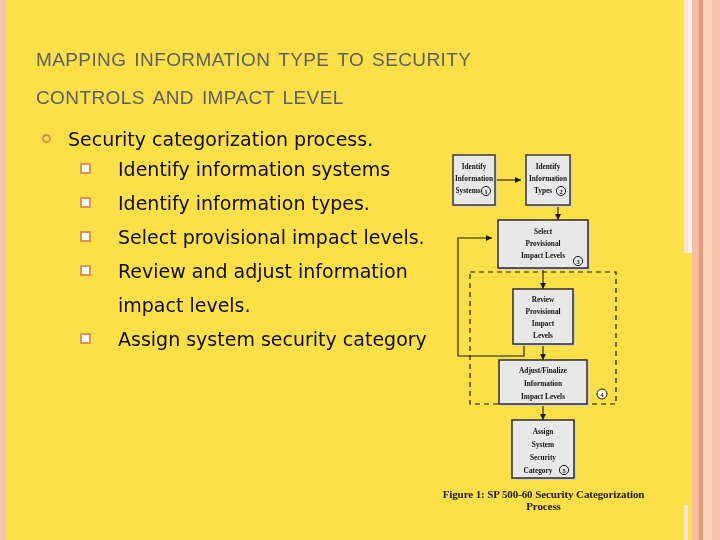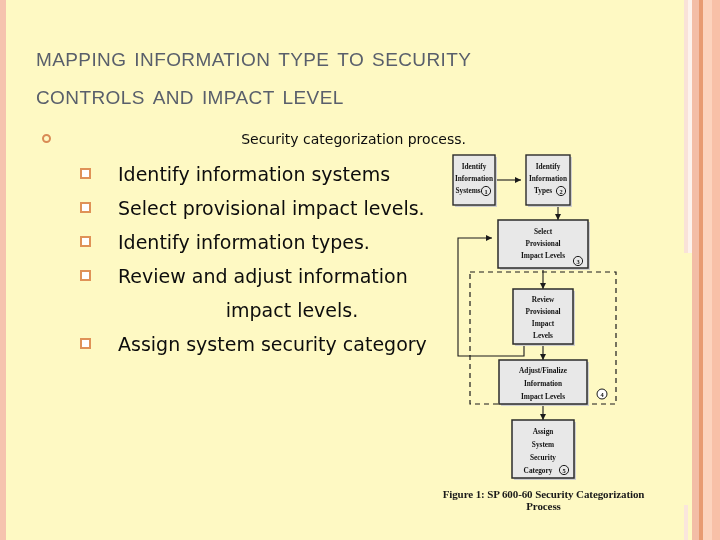--- a/index.html
+++ b/index.html
@@ -10,21 +10,21 @@
   body {
     width: 720px;
     height: 540px;
     overflow: hidden;
     font-family: "DejaVu Sans", sans-serif;
   }
   #slide {
     position: relative;
     width: 720px;
     height: 540px;
-    background: #fef9c3;
+    background: #fde047;
   }
   .left-bar {
     left: 4px;
     top: 0;
     width: 6px;
     height: 540px;
     background: #f6c3ae;
   }
   .r-bar { position: absolute; }
   .rb1 { left: 684px; top: 0;   width: 4px;  height: 253px; background: #f9e2d8; }
@@ -57,25 +57,23 @@
   #body-area {
     position: absolute;
     left: 36px;
     top: 126px;
     width: 430px;
   }
   .lvl1 {
     position: relative;
     padding-left: 32px;
     font-family: "DejaVu Sans", sans-serif;
-    font-size: 14px;
+    font-size: 19px;
     color: #0d0d0d;
     line-height: 26px;
-    margin-bottom: 5px;
-    text-align: right;
   }
   .lvl1 .bullet-ring {
     position: absolute;
     left: 6px;
     top: 8px;
     width: 9px;
     height: 9px;
     border: 2px solid #d98b55;
     border-radius: 50%;
     box-sizing: border-box;
@@ -93,21 +91,21 @@
   .lvl2 .bullet-square {
     position: absolute;
     left: 44px;
     top: 11px;
     width: 11px;
     height: 11px;
     border: 2px solid #df9257;
     box-sizing: border-box;
     background: #ffffff;
   }
-  .lvl2.cont { padding-left: 82px; text-align: center; }
+  .lvl2.cont { padding-left: 82px; }
 
   
   #figure {
     position: absolute;
     left: 436px;
     top: 148px;
     width: 215px;
     height: 360px;
   }
   #fig-svg { display: block; }
@@ -162,25 +160,25 @@
       <span>Security categorization process.</span>
     </div>
 
     <ul class="lvl2-list">
       <li class="lvl2">
         <span class="bullet-square"></span>
         <span>Identify information systems</span>
       </li>
       <li class="lvl2">
         <span class="bullet-square"></span>
+        <span>Identify information types.</span>
+      </li>
+      <li class="lvl2">
+        <span class="bullet-square"></span>
         <span>Select provisional impact levels.</span>
-      </li>
-      <li class="lvl2">
-        <span class="bullet-square"></span>
-        <span>Identify information types.</span>
       </li>
       <li class="lvl2">
         <span class="bullet-square"></span>
         <span>Review and adjust information</span>
       </li>
       <li class="lvl2 cont">
         <span>impact levels.</span>
       </li>
       <li class="lvl2">
         <span class="bullet-square"></span>
@@ -270,16 +268,16 @@
         <text class="fx-box-text" x="107" y="286" text-anchor="middle">Assign</text>
         <text class="fx-box-text" x="107" y="299" text-anchor="middle">System</text>
         <text class="fx-box-text" x="107" y="312" text-anchor="middle">Security</text>
         <text class="fx-box-text" x="102" y="325" text-anchor="middle">Category</text>
         <circle cx="128" cy="322" r="4.6" fill="none" stroke="#1b1b1b" stroke-width="1"></circle>
         <text class="fx-num" x="128" y="324.5" text-anchor="middle">5</text>
       </g>
 
     </svg>
 
-    <div id="fig-caption">Figure 1: SP 600-60 Security Categorization Process</div>
+    <div id="fig-caption">Figure 1: SP 500-60 Security Categorization Process</div>
   </div>
 
 </div>
 
 </body></html>

